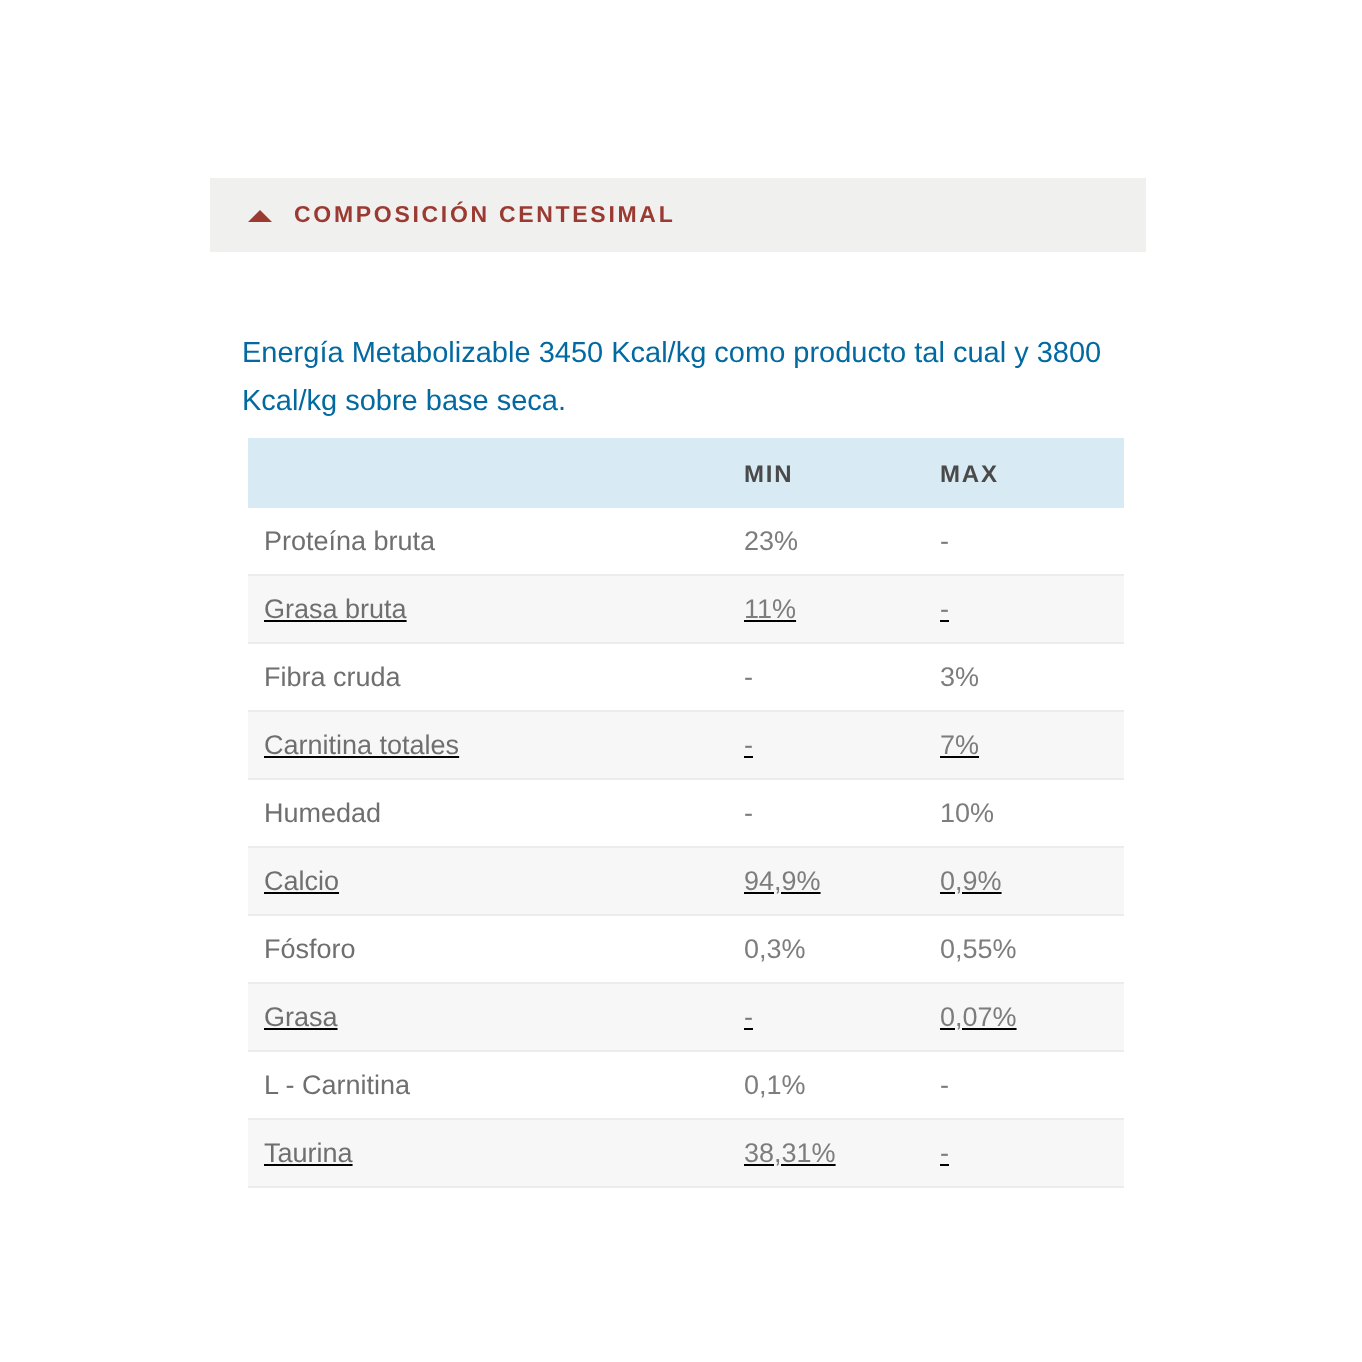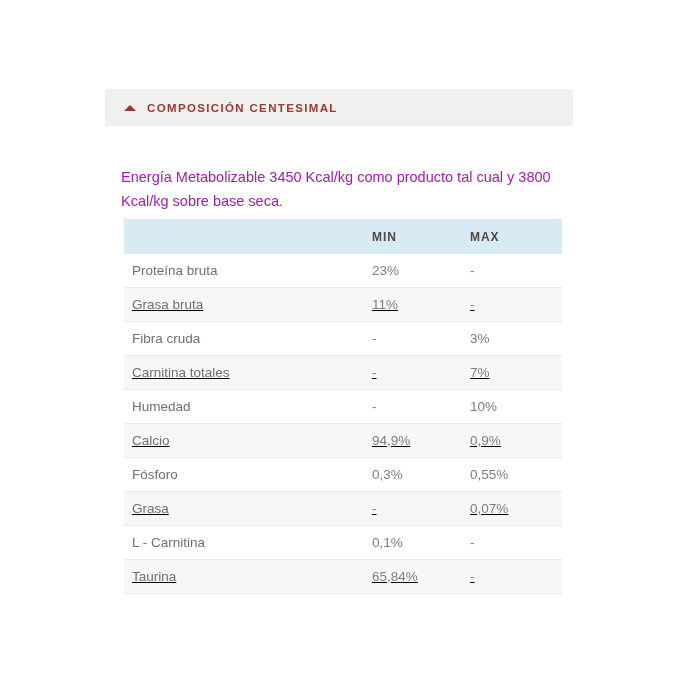--- a/index.html
+++ b/index.html
@@ -52,21 +52,21 @@
     text-transform: uppercase;
     white-space: nowrap;
   }
 
   
   .intro {
     position: absolute;
     left: 121px;
     top: 150px;
     width: 452px;
-    color: #a21caf;
+    color: #0369a1;
     font-size: 14.5px;
     line-height: 24px;
     font-weight: 400;
   }
 
   
   .comp-table {
     position: absolute;
     left: 124px;
     top: 219px;
@@ -191,19 +191,19 @@
           <td class="dash">-</td>
           <td>0,07%</td>
         </tr>
         <tr>
           <td class="cell-name">L - Carnitina</td>
           <td>0,1%</td>
           <td class="dash">-</td>
         </tr>
         <tr class="alt">
           <td class="cell-name">Taurina</td>
-          <td>65,84%</td>
+          <td>38,31%</td>
           <td class="dash">-</td>
         </tr>
       </tbody>
   </table>
 
 </div>
 
 </body></html>

